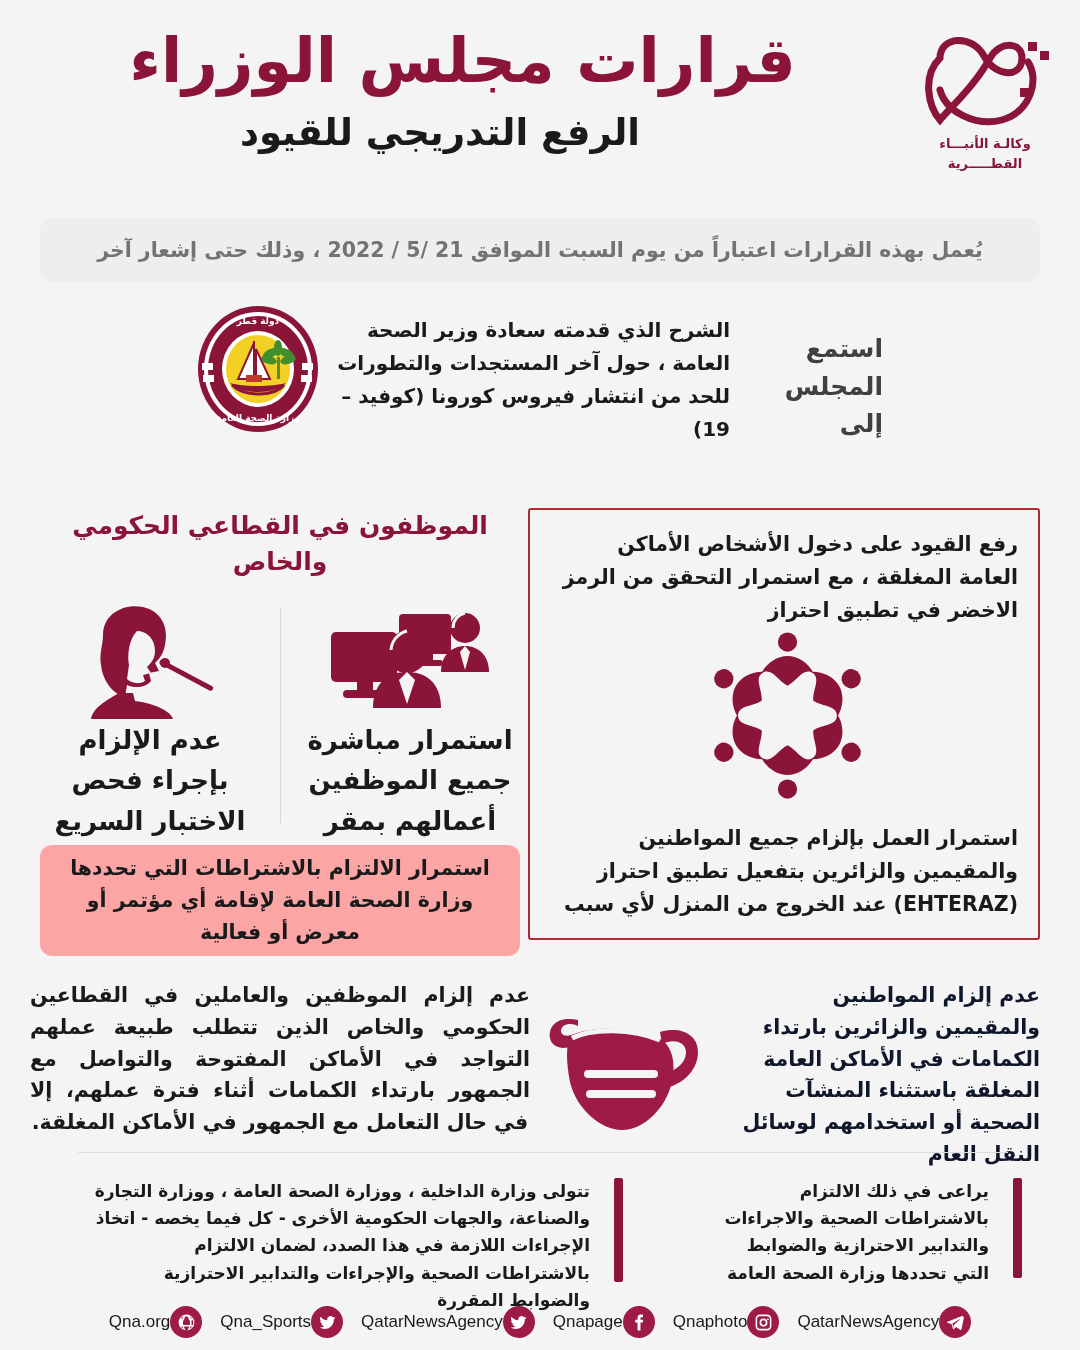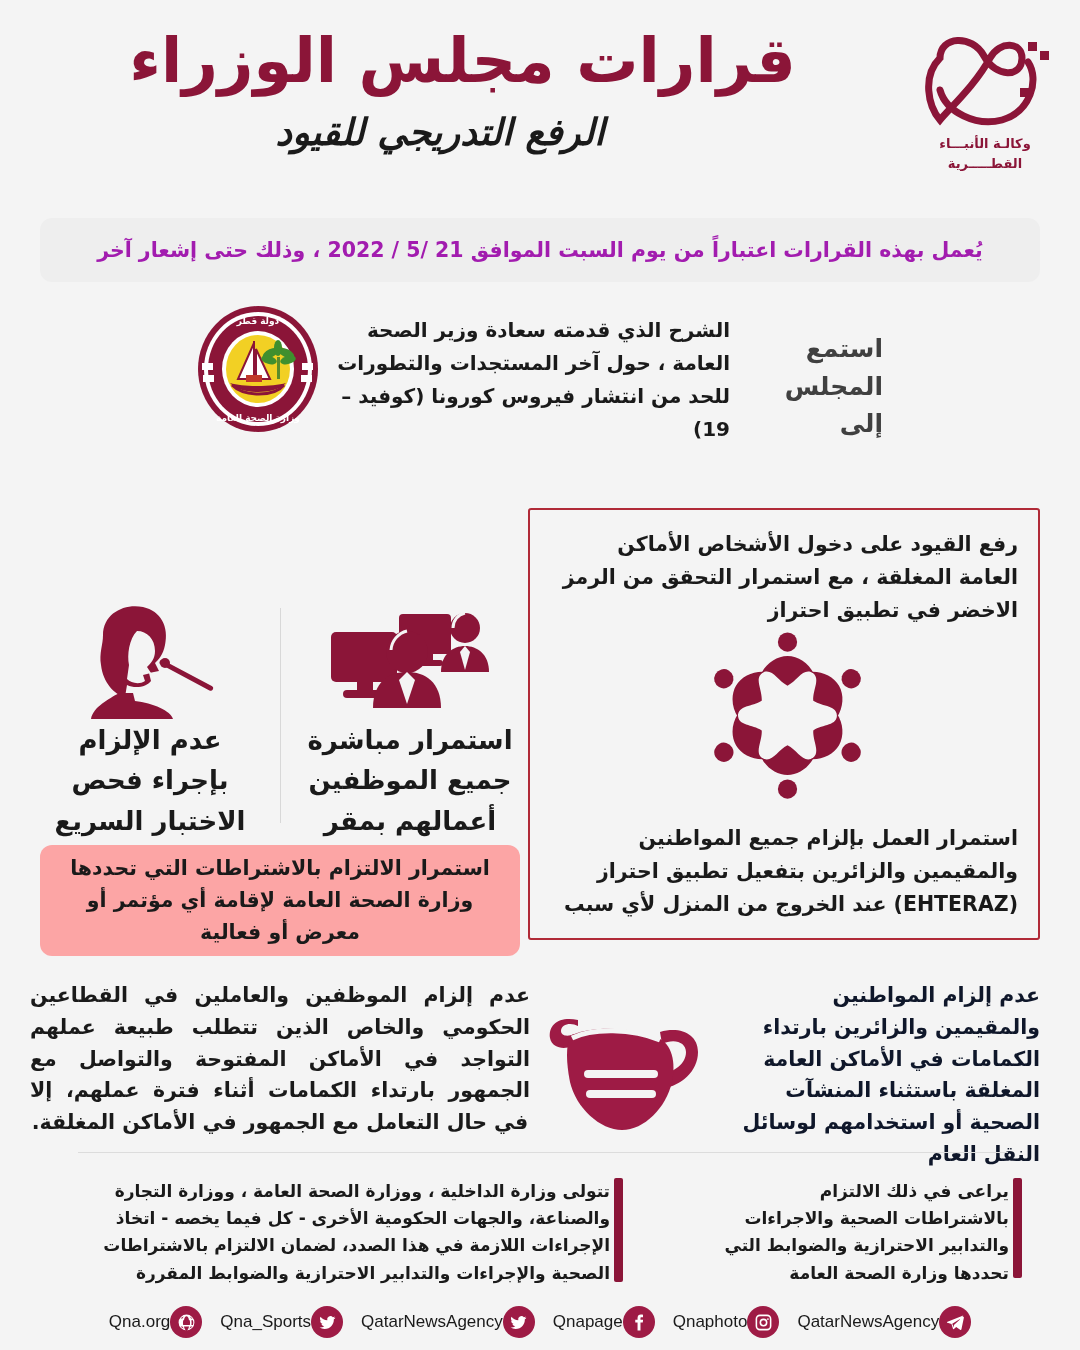--- a/index.html
+++ b/index.html
@@ -42,21 +42,20 @@
     direction: rtl;
     margin-left: 45px;
   }
   .title-sub {
     font-size: 37px;
     font-weight: bold;
     color: #1a1a1a;
     line-height: 1.3;
     margin-top: 12px;
     direction: rtl;
-    font-style: italic;
   }
 
   .qna-logo {
     position: absolute;
     top: 28px; left: 910px;
     width: 150px;
     height: 155px;
     text-align: center;
   }
   .qna-mark { width: 150px; height: 105px; display:block; }
@@ -78,21 +77,21 @@
     height: 64px;
     background: #eeeeee;
     border-radius: 12px;
     display: flex;
     align-items: center;
     justify-content: center;
   }
   .date-banner span {
     font-size: 20.5px;
     font-weight: bold;
-    color: #a21caf;
+    color: #737373;
     direction: rtl;
   }
 
   
   .council {
     position: absolute;
     top: 300px; left: 0;
     width: 1080px;
     height: 150px;
   }
@@ -288,21 +287,21 @@
     border-radius: 2px;
     flex: 0 0 auto;
   }
   .note-text {
     font-size: 17px;
     font-weight: bold;
     color: #1a1a1a;
     line-height: 1.6;
     direction: rtl;
     text-align: right;
-    padding-right: 4px;
+    padding-right: 24px;
   }
   .note-right { left: 702px; width: 320px; }
   .note-right .note-bar { height: 100px; }
   .note-right .note-text { width: 290px; }
 
   .note-left { left: 78px; width: 545px; }
   .note-left .note-bar { height: 104px; }
   .note-left .note-text { width: 520px; }
 
   
@@ -404,20 +403,21 @@
 
       <rect x="50" y="70" width="16" height="7" fill="#c0392b"></rect>
 
       <g fill="#ffffff" font-size="9" font-family="DejaVu Sans, sans-serif" font-weight="bold">
         <text x="62" y="19" text-anchor="middle">دولة قطر</text>
         <text x="62" y="116" text-anchor="middle">وزارة الصحة العامة</text>
       </g>
     </svg>
   </div>
 
+  <div class="emp-head">الموظفون في القطاعي الحكومي والخاص</div>
 
   <div class="emp-icons">
     <div class="emp-divider"></div>
 
     <div class="emp-col right">
       <div class="emp-icon-wrap">
         <svg width="170" height="112" viewBox="0 0 170 112">
           <g fill="#8B1538">
 
             <rect x="74" y="10" width="52" height="40" rx="4"></rect>

